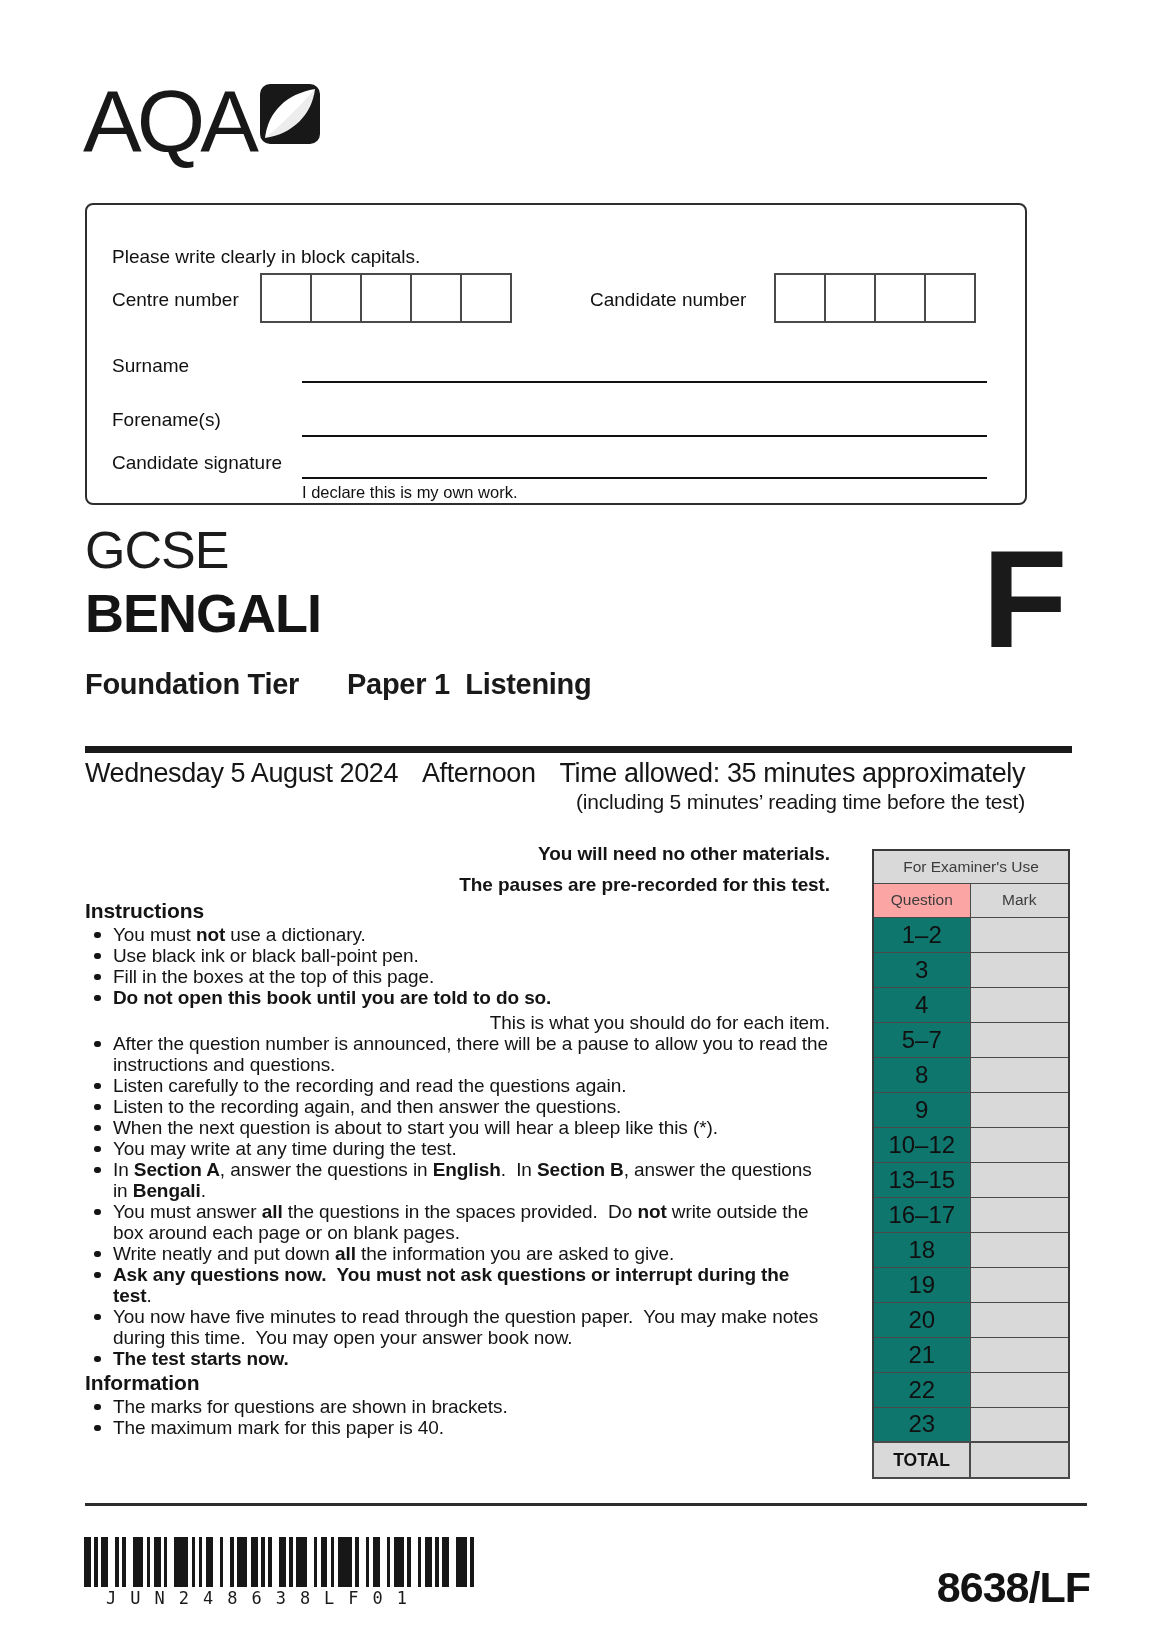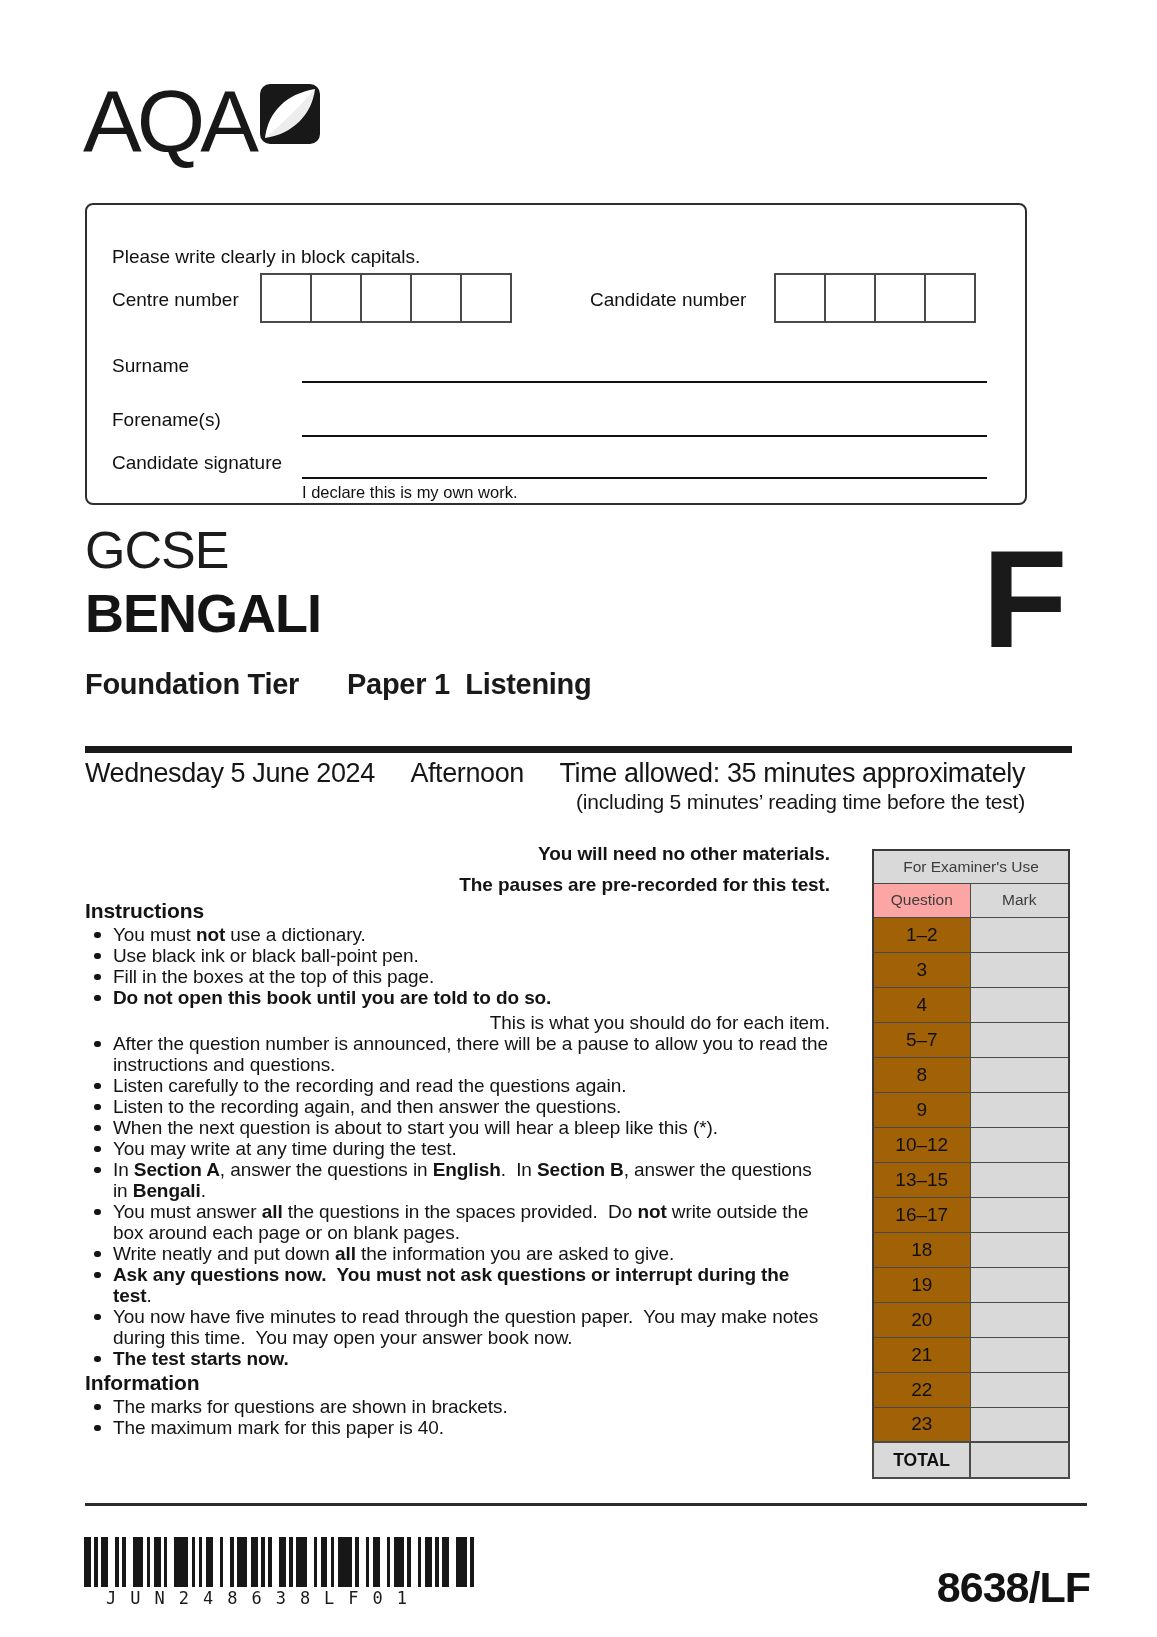--- a/index.html
+++ b/index.html
@@ -43,21 +43,21 @@
   .left-col li{position:relative;padding-left:28px;white-space:pre-wrap;}
   .left-col li::before{content:"";position:absolute;left:9px;top:7.5px;width:6.5px;height:6.5px;border-radius:50%;background:#141414;}
   .b{font-weight:700;}
 
   
   .examiner{position:absolute;left:872px;top:849px;width:196px;border-collapse:collapse;table-layout:fixed;border:2px solid #3a3a3a;padding-left:41px;}
   .examiner td{border:1.6px solid #4a4a4a;padding:0;text-align:center;vertical-align:middle;box-sizing:border-box;}
   .title-cell{height:33px;background:#d9d9d9;font-size:15.5px;color:#3c3c3c;}
   .colhead{height:34px;font-size:15.5px;color:#3c3c3c;background:#fca5a5;}
   .colhead-mark{background:#d9d9d9;}
-  .qcell{height:35px;font-size:19px;color:#101010;background:#a16207;}
+  .qcell{height:35px;font-size:24px;color:#101010;background:#0f766e;}
   .mcell{background:#d9d9d9;}
   .total-row td{border-width:2.5px;height:36px;}
   .total-qcell{background:#d9d9d9;font-weight:700;font-size:17.5px;color:#101010;}
 
   
   .bottom-rule{position:absolute;left:85px;top:1503px;width:1002px;height:3px;background:#2c2c2c;}
   .barcode{position:absolute;left:84px;top:1537px;}
   .barcode rect{fill:#171717;}
   .barcode-text{position:absolute;left:106px;top:1588px;font-family:"DejaVu Sans Mono",monospace;font-size:17px;letter-spacing:14px;color:#1a1a1a;white-space:nowrap;}
   .doc-code{position:absolute;left:613px;top:1670px;font-size:15px;color:#3a3a3a;letter-spacing:-0.3px;}
@@ -111,21 +111,21 @@
   <div class="gcse">GCSE</div>
   <div class="subject">BENGALI</div>
   <div class="tier-letter">F</div>
   <div class="tier-line">
     <span>Foundation Tier</span>
     <span>Paper 1  Listening</span>
   </div>
   <div class="bar"></div>
 
   <div class="dateline">
-    <span>Wednesday 5 June 2024</span>
+    <span>Wednesday 5 August 2024</span>
     <span>Afternoon</span>
     <span>Time allowed: 35 minutes approximately</span>
   </div>
   <div class="timenote">(including 5 minutes’ reading time before the test)</div>
 
   <div class="left-col">
     <p class="m1">You will need no other materials.</p>
     <p class="m2">The pauses are pre-recorded for this test.</p>
     <div class="lc-h">Instructions</div>
     <ul id="bullets-basic">

